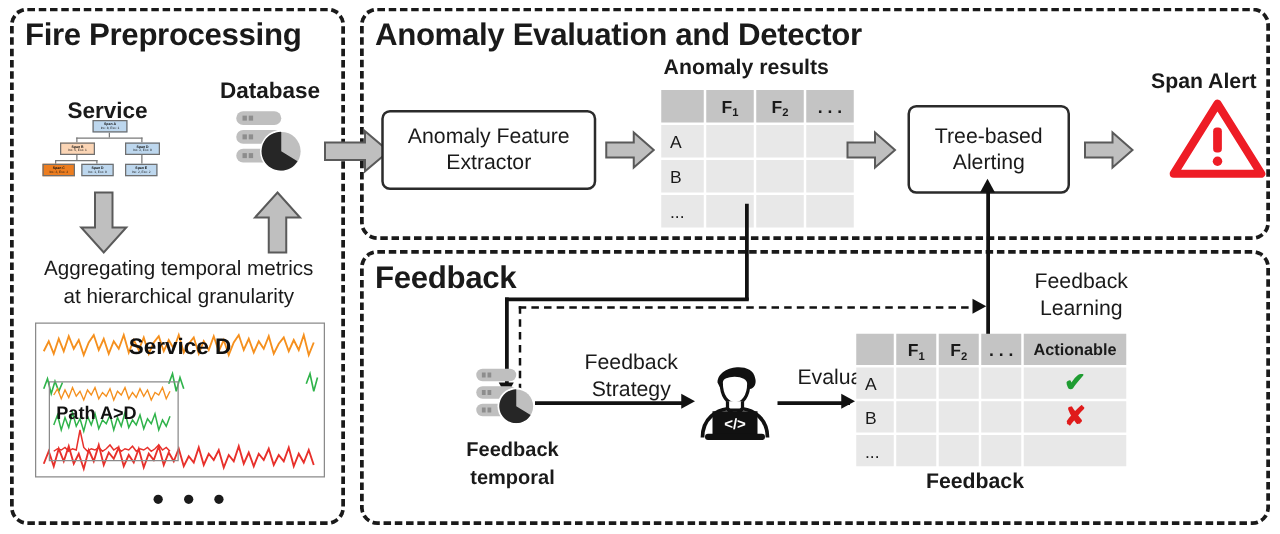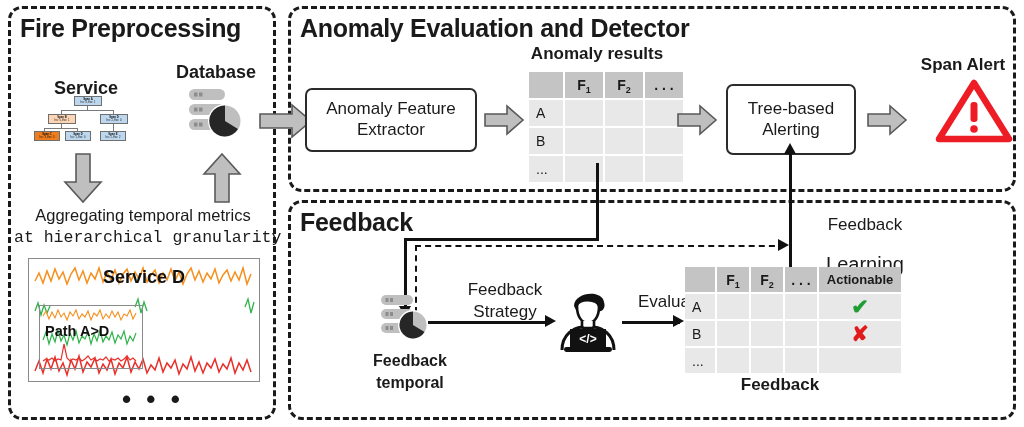--- a/index.html
+++ b/index.html
@@ -234,21 +234,21 @@
     </svg>
   </div>
 
   <div class="blockarrow" style="left:200px;top:152px;">
     <svg width="44" height="52" viewBox="0 0 44 52">
       <polygon points="22,2 40,22 29,22 29,50 15,50 15,22 4,22" fill="#BFBFBF" stroke="#5a5a5a" stroke-width="1.6"></polygon>
     </svg>
   </div>
 
   <div class="lbl lbl-c" style="left:14px;top:206px;width:258px;font-size:16.5px;">Aggregating temporal metrics</div>
-  <div class="lbl lbl-c" style="left:14px;top:228px;width:258px;font-size:16.5px;font-family:Liberation Mono, monospace;">at hierarchical granularity</div>
+  <div class="lbl lbl-c" style="left:14px;top:228px;width:258px;font-size:16.5px;">at hierarchical granularity</div>
 
   <div id="wave-outer">
     <svg width="229" height="121" viewBox="0 0 229 121" style="position:absolute;left:0;top:0;">
 
       <polyline fill="none" stroke="#F5901E" stroke-width="1.5" points="6,22 10,14 14,24 18,12 22,22 26,10 30,20 34,13 38,25 42,15 46,9 50,21 54,12 58,24 62,14 66,20 70,9 74,23 78,13 82,21 86,11 90,24 94,15 98,10 102,22 106,13 110,20 114,9 118,23 122,16 126,11 130,24 134,14 138,21 142,10 146,22 150,13 154,25 158,15 162,9 166,21 170,12 174,23 178,14 182,20 186,10 190,24 194,16 198,11 202,22 206,13 210,21 214,9 218,25 222,15"></polyline>
 
       <polyline fill="none" stroke="#2FB34A" stroke-width="1.3" points="6,52 9,44 12,56 15,46 18,54 21,47"></polyline>
       <polyline fill="none" stroke="#2FB34A" stroke-width="1.3" points="106,48 109,40 112,54 115,43 118,52"></polyline>
       <polyline fill="none" stroke="#2FB34A" stroke-width="1.3" points="216,48 219,40 222,54 225,43"></polyline>
 
@@ -407,21 +407,21 @@
       <text x="36" y="57" font-family="'Liberation Sans',sans-serif" font-size="12" fill="#fff" text-anchor="middle" font-weight="bold">&lt;/&gt;</text>
     </svg>
   </div>
 
   <div class="lbl lbl-c" style="left:626px;top:292px;width:90px;font-size:17px;">Evaluate</div>
 
   <div class="conn conn-h" style="left:622px;top:321px;width:58px;"></div>
   <div class="arrowhead ah-right" style="left:673px;top:315px;"></div>
 
   <div class="lbl lbl-c" style="left:800px;top:215px;width:130px;font-size:17px;">Feedback</div>
-  <div class="lbl lbl-c" style="left:800px;top:237px;width:130px;font-size:20px;margin-top:16px;">Learning</div>
+  <div class="lbl lbl-c" style="left:800px;top:237px;width:130px;font-size:17px;">Learning</div>
 
   <table class="tbl" id="tbl-feedback">
     <thead>
       <tr>
         <td class="rowhdr"></td>
         <td>F<sub>1</sub></td>
         <td>F<sub>2</sub></td>
         <td>. . .</td>
         <td class="act">Actionable</td>
       </tr>

